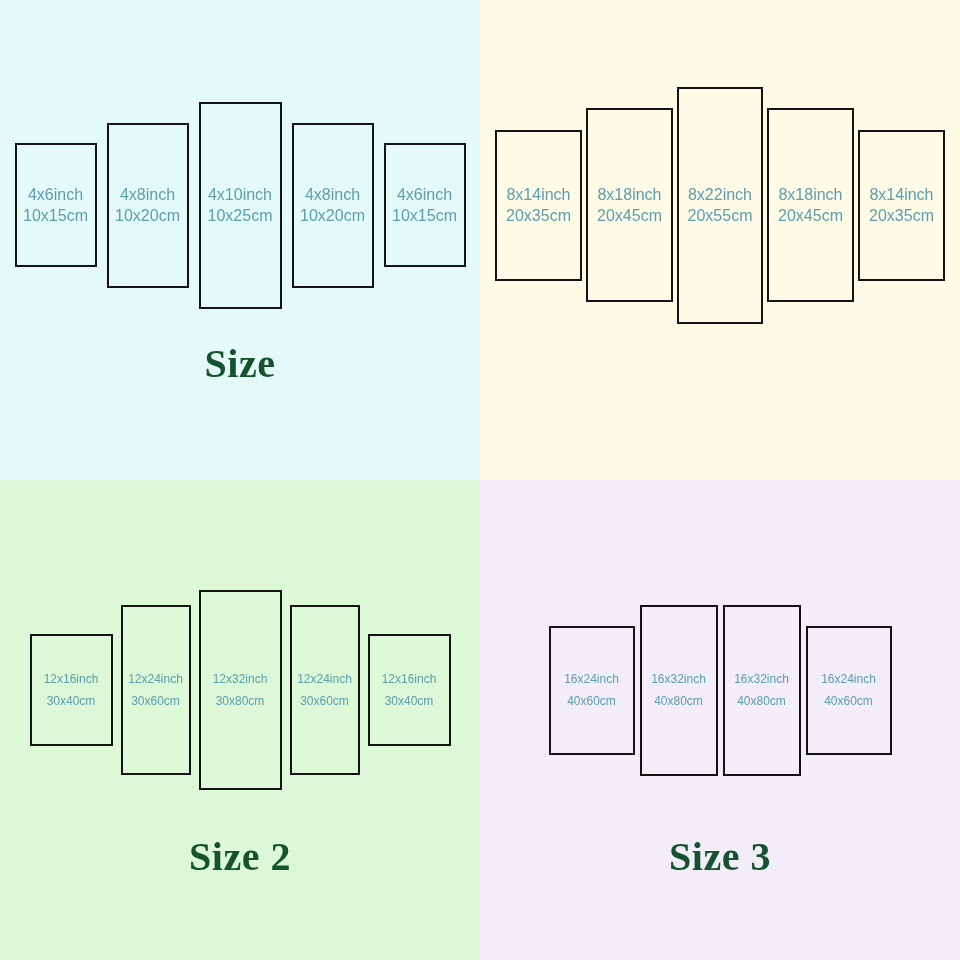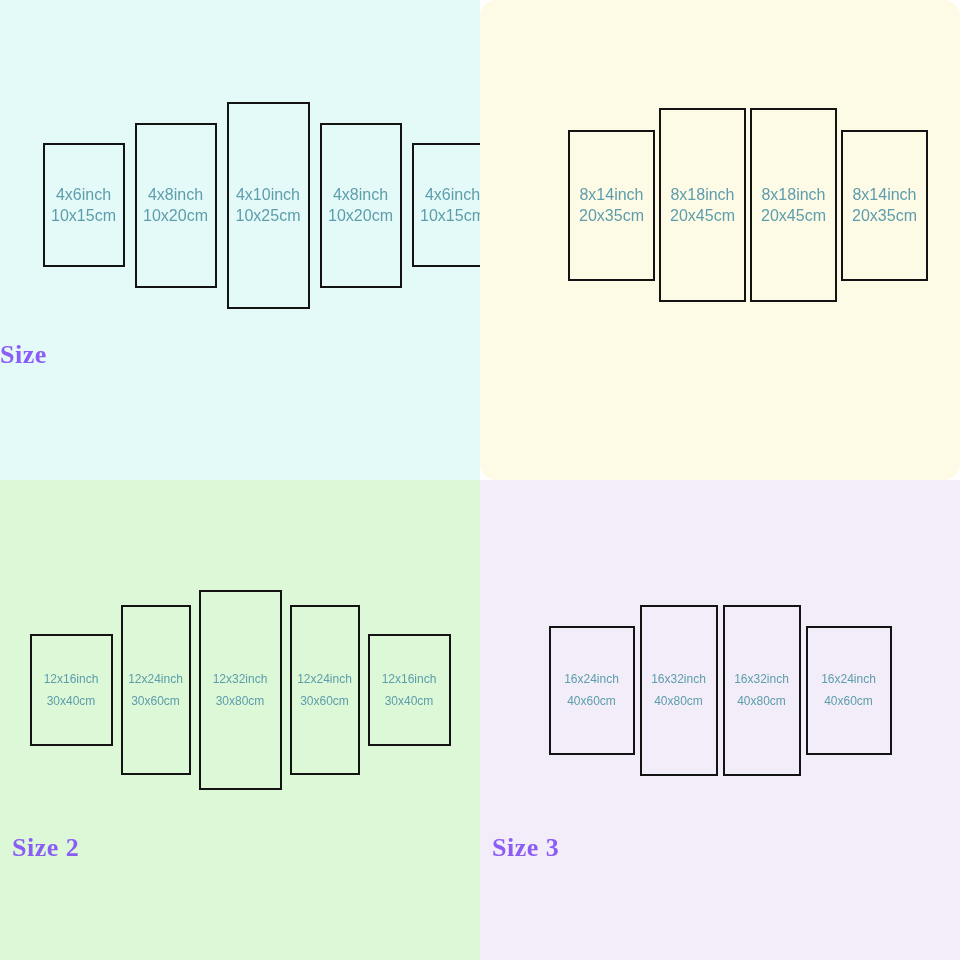--- a/index.html
+++ b/index.html
@@ -3,21 +3,21 @@
 <meta charset="utf-8">
 <style>
   html,body{margin:0;padding:0;background:#ffffff;}
   .page{width:960px;height:960px;display:grid;grid-template-columns:480px 480px;grid-template-rows:480px 480px;}
   .quadrant{position:relative;overflow:hidden;}
   .q0{background:#e4faf8;}
   .q1{background:#fdfbe6;}
   .q2{background:#dcf8d6;}
   .q3{background:#f2edf8;}
   .panels{position:absolute;left:0;top:0;width:480px;display:flex;align-items:center;justify-content:center;}
-  .q0 .panels,.q1 .panels{height:410px;padding-left:28px;}
+  .q0 .panels,.q1 .panels{height:410px;}
   .q2 .panels,.q3 .panels{height:420px;}
   .q0 .panels{gap:10px;}
   .q1 .panels{gap:4px;}
   .q2 .panels{gap:8px;}
   .q3 .panels{gap:5px;}
   .panel{border:2px solid #131313;box-sizing:border-box;display:flex;align-items:center;justify-content:center;flex:0 0 auto;background:transparent;}
   .q0 .p-sm{width:82px;height:124px;}
   .q0 .p-md{width:82px;height:165px;}
   .q0 .p-lg{width:83px;height:207px;}
   .q1 .p-sm{width:87px;height:151px;}
@@ -25,23 +25,23 @@
   .q1 .p-lg{width:86px;height:237px;}
   .q2 .p-sm{width:83px;height:112px;}
   .q2 .p-md{width:70px;height:170px;}
   .q2 .p-lg{width:83px;height:200px;}
   .q3 .p-sm{width:86px;height:129px;}
   .q3 .p-md{width:78px;height:171px;}
   .q3 .p-lg{width:86px;height:214px;}
   .panel-label{display:flex;flex-direction:column;align-items:center;font-family:"Liberation Sans",sans-serif;color:#5d9dac;white-space:nowrap;text-align:center;}
   .q0 .panel-label,.q1 .panel-label{font-size:16px;line-height:21px;}
   .q2 .panel-label,.q3 .panel-label{font-size:12px;line-height:22px;}
-  .title{position:absolute;left:0;width:100%;margin:0;text-align:left;font-family:"Liberation Serif","DejaVu Serif",serif;font-weight:700;font-size:26px;color:#8b5cf6;letter-spacing:0.5px;}
+  .title{position:absolute;left:0;width:100%;margin:0;text-align:center;font-family:"Liberation Serif","DejaVu Serif",serif;font-weight:700;font-size:40px;color:#14532d;letter-spacing:0.5px;}
   .q0 .title,.q1 .title{top:340px;}
-  .q2 .title,.q3 .title{top:833px;padding-left:12px;}
+  .q2 .title,.q3 .title{top:833px;}
   .q2 .title{top:353px;}
   .q3 .title{top:353px;}
 </style>
 </head>
 <body>
 
 <div class="page">
 
   <section class="quadrant q0" style="background-color: rgb(228, 250, 248);">
     <div class="panels">
@@ -72,32 +72,38 @@
       <div class="panel p-sm">
         <div class="panel-label">
           <span>4x6inch</span>
           <span>10x15cm</span>
         </div>
       </div>
     </div>
     <h2 class="title">Size</h2>
   </section>
 
-  <section class="quadrant q1" style="background-color: rgb(253, 251, 230); border-radius: 16px;">
+  <section class="quadrant q1" style="background-color: rgb(253, 251, 230);">
     <div class="panels">
       <div class="panel p-sm">
         <div class="panel-label">
           <span>8x14inch</span>
           <span>20x35cm</span>
         </div>
       </div>
       <div class="panel p-md">
         <div class="panel-label">
           <span>8x18inch</span>
           <span>20x45cm</span>
+        </div>
+      </div>
+      <div class="panel p-lg">
+        <div class="panel-label">
+          <span>8x22inch</span>
+          <span>20x55cm</span>
         </div>
       </div>
       <div class="panel p-md">
         <div class="panel-label">
           <span>8x18inch</span>
           <span>20x45cm</span>
         </div>
       </div>
       <div class="panel p-sm">
         <div class="panel-label">

